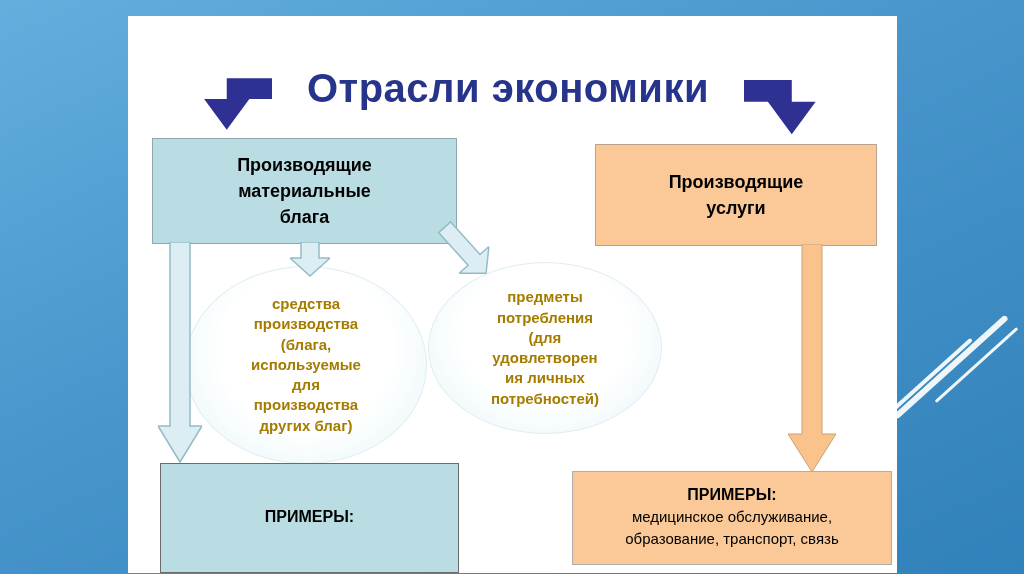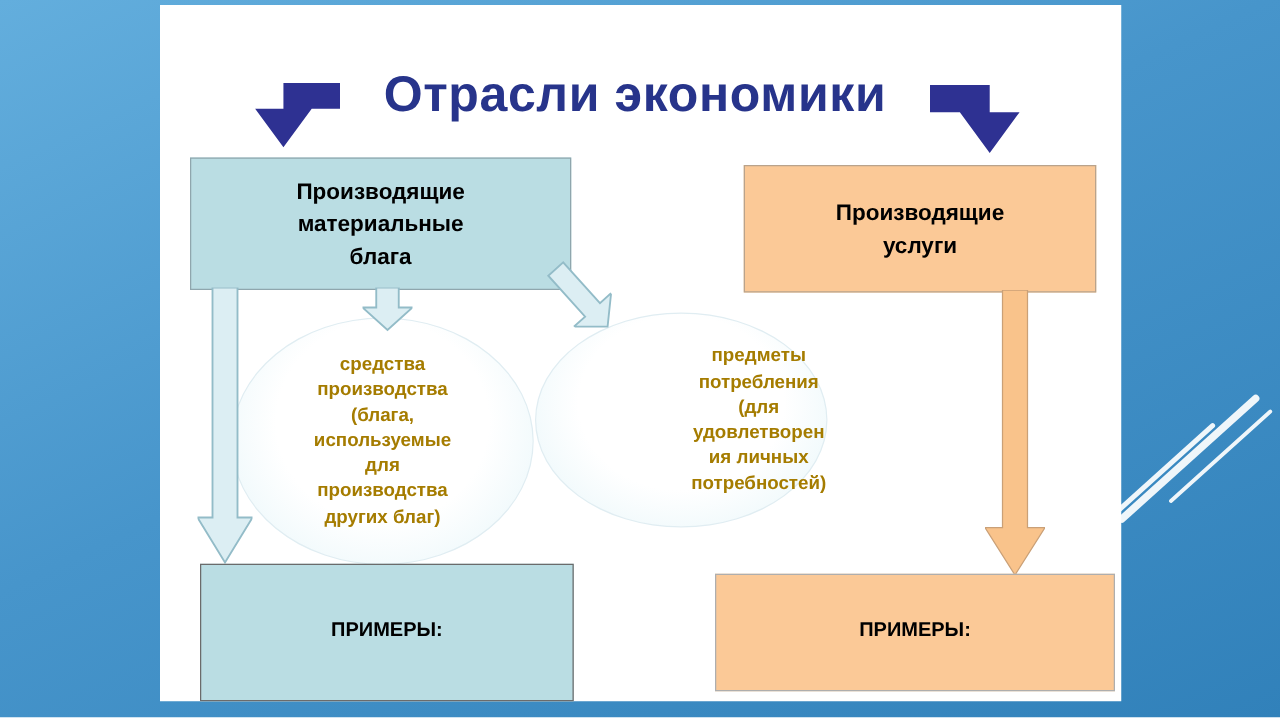--- a/index.html
+++ b/index.html
@@ -15,21 +15,21 @@
     background:#ffffff;
     opacity:.92;
     border-radius:3px;
     transform:rotate(48deg);
   }
   .streak.s1{left:948px;top:292px;width:6px;height:150px;}
   .streak.s2{left:922px;top:318px;width:4px;height:128px;}
   .streak.s3{left:975px;top:310px;width:3px;height:110px;}
   .slide{
     position:absolute;
-    left:128px;top:4px;
+    left:128px;top:16px;
     width:769px;height:557px;
     background:#ffffff;
   }
   .title{
     position:absolute;
     left:110px;top:50px;width:540px;
     text-align:center;
     font-size:40px;font-weight:bold;
     color:#27348b;
     letter-spacing:.5px;
@@ -60,21 +60,21 @@
   .ellipse{
     position:absolute;border-radius:50%;
     display:flex;align-items:center;justify-content:center;
     text-align:center;font-weight:bold;color:#a57c00;
     font-size:15px;line-height:1.35;
     border:1px solid #e0edf2;
     background:radial-gradient(ellipse at 50% 42%, #ffffff 50%, #f2fafc 74%, #ddeff5 100%);
   }
   .ellipse span{white-space:pre-line;}
   .ellipse-means{left:57px;top:250px;width:240px;height:196px;}
-  .ellipse-consumer{left:300px;top:246px;width:232px;height:170px;justify-content:flex-end;}
+  .ellipse-consumer{left:300px;top:246px;width:232px;height:170px;}
   .examples{
     position:absolute;
     display:flex;flex-direction:column;align-items:center;justify-content:center;
     text-align:center;color:#000;
   }
   .examples-left{
     left:32px;top:447px;width:297px;height:108px;
     background:#badde3;border:1px solid #6b6b6b;
   }
   .examples-right{
@@ -150,16 +150,18 @@
     <svg class="arrow-svg arrow-orange" viewBox="0 0 48 230">
       <path d="M14 0 H34 V190 H48 L24 228 L0 190 H14 Z" fill="#f9c38b" stroke="#caa077" stroke-width="1"></path>
     </svg>
 
     <div class="examples examples-left">
       <div class="ex-heading">ПРИМЕРЫ:</div>
     </div>
 
     <div class="examples examples-right">
       <div class="ex-heading">ПРИМЕРЫ:</div>
+      <div class="ex-items">медицинское обслуживание,
+образование, транспорт, связь</div>
     </div>
 
   </div>
 </div>
 
 </body></html>

